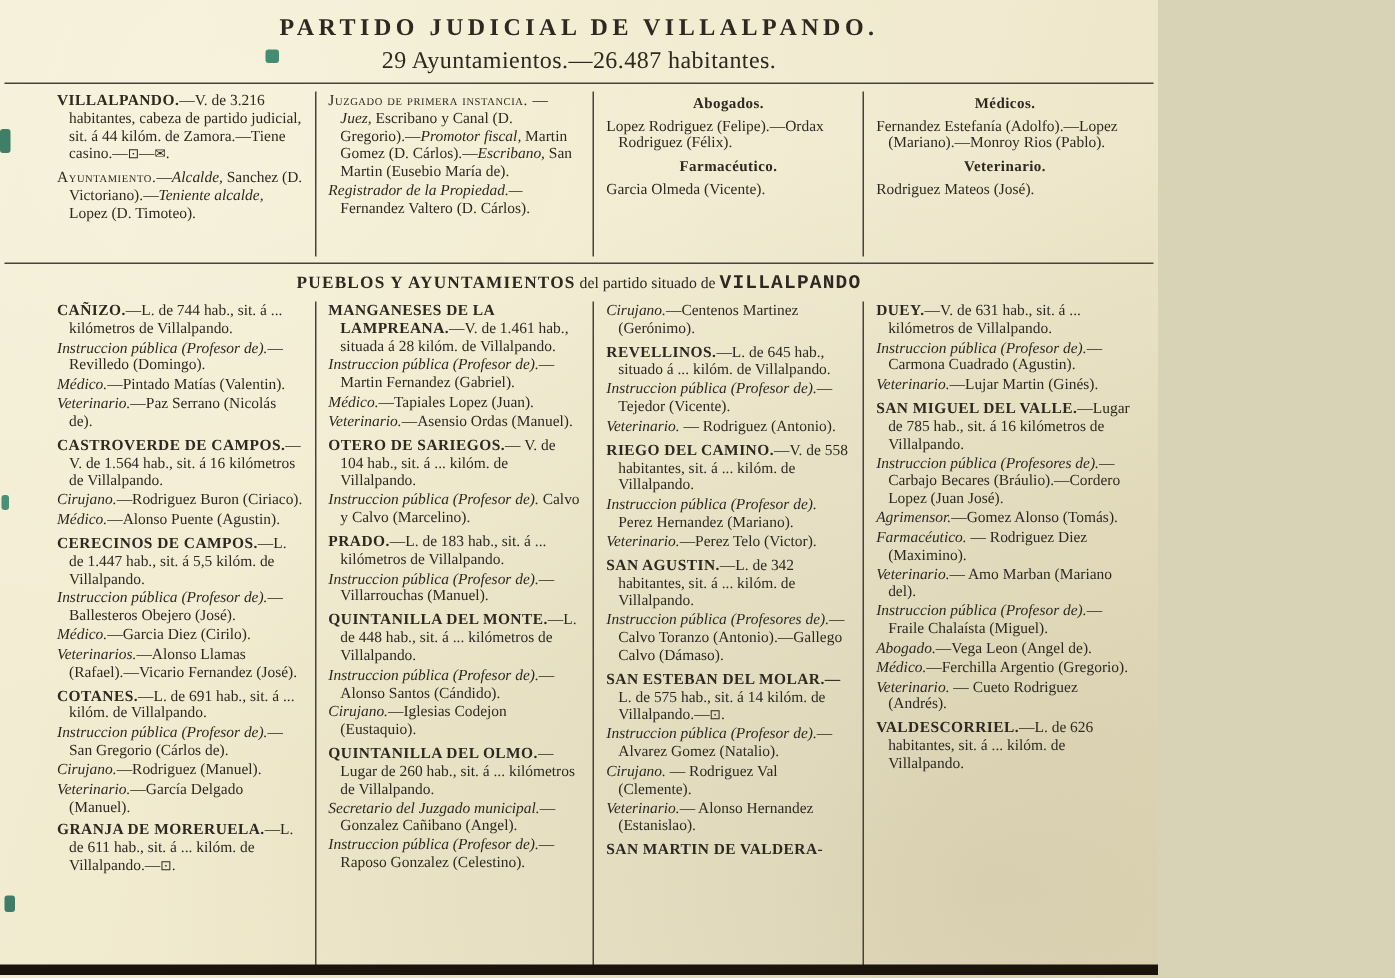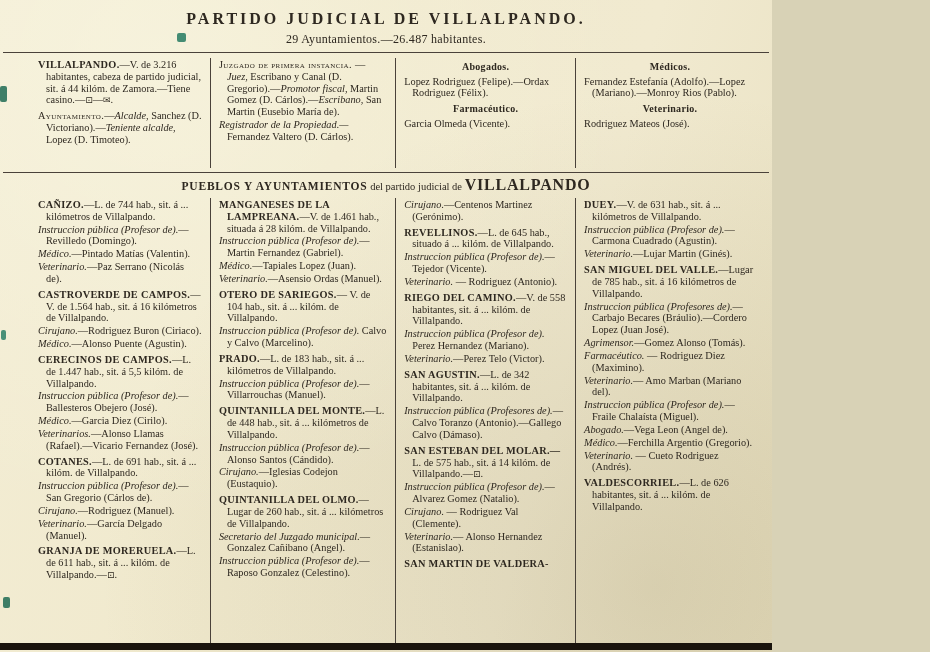--- a/index.html
+++ b/index.html
@@ -6,39 +6,39 @@
   .page{
     position:relative;width:772px;height:652px;overflow:hidden;box-sizing:border-box;
     padding:6px 0 0 0;color:#2e2820;
     background:
       radial-gradient(ellipse at 20% 10%, rgba(255,255,240,0.35), rgba(0,0,0,0) 55%),
       radial-gradient(ellipse at 85% 90%, rgba(120,105,60,0.18), rgba(0,0,0,0) 60%),
       linear-gradient(105deg,#f3edd4 0%,#f0e9cd 40%,#f1ead0 70%,#e9e1c2 100%);
     font-family:"Liberation Serif","DejaVu Serif",serif;
   }
   .title{text-align:center;font-size:16px;font-weight:bold;letter-spacing:3px;margin:4px 0 4px 0;}
-  .subtitle{text-align:center;font-size:12px;margin:0 0 5px 0;letter-spacing:0.3px;}
+  .subtitle{text-align:center;font-size:16px;margin:0 0 5px 0;letter-spacing:0.3px;}
   .rule{border-top:1px solid #4a423a;margin:0 3px;}
   .cols{display:grid;grid-template-columns:1fr 1.03fr 1fr 1.05fr;padding:5px 8px 4px 30px;}
   .top-cols{min-height:110px;}
   .main-cols{height:446px;padding-top:2px;}
   .col{padding:1px 8px 0 8px;overflow:hidden;}
   .col + .col{border-left:1px solid #4a423a;}
   p.para{margin:0 0 1px 0;font-size:10.3px;line-height:1.15;text-indent:-8px;padding-left:8px;}
   p.para.center{text-align:center;text-indent:0;padding-left:0;font-size:10px;margin:2px 0 3px 0;}
   p.para.sp{margin-top:4px;}
   .s-b{font-weight:bold;letter-spacing:0.3px;}
   .s-i{font-style:italic;}
   .s-sc{font-variant:small-caps;letter-spacing:0.4px;}
   .s-n{}
   .s-ic{font-family:"DejaVu Sans",sans-serif;font-size:9px;}
   .pueblos{text-align:center;margin:3px 0 2px 0;}
   .pueblos .p1{font-weight:bold;font-size:11.5px;letter-spacing:0.8px;}
   .pueblos .p2{font-size:10.5px;}
-  .pueblos .p3{font-weight:bold;font-size:16px;letter-spacing:0.8px;}
+  .pueblos .p3{font-weight:bold;font-size:13px;letter-spacing:0.8px;font-family:Liberation Mono, monospace;}
   .bottom-bar{position:absolute;left:0;bottom:2px;width:100%;height:7px;background:#1a140d;}
   .art{position:absolute;opacity:0.85;border-radius:2px;}
 </style>
 </head>
 <body>
 
 <div class="page">
 
   <div class="art" style="left:897px;top:3px;width:16px;height:11px;background:#1e6b54;transform:rotate(12deg);"></div>
   <div class="art" style="left:921px;top:0;width:6px;height:18px;background:#14503f;"></div>
@@ -75,21 +75,21 @@
         <p class="para center"><span class="s-b">Médicos.</span></p>
         <p class="para"><span class="s-n">Fernandez Estefanía (Adolfo).—Lopez (Mariano).—Monroy Rios (Pablo).</span></p>
         <p class="para center sp"><span class="s-b">Veterinario.</span></p>
         <p class="para"><span class="s-n">Rodriguez Mateos (José).</span></p>
       </div>
   </div>
 
   <div class="rule"></div>
 
   <div class="pueblos">
-    <span class="p1">PUEBLOS Y AYUNTAMIENTOS</span><span class="p2"> del partido judicial de </span><span class="p3">VILLALPANDO</span>
+    <span class="p1">PUEBLOS Y AYUNTAMIENTOS</span><span class="p2"> del partido situado de </span><span class="p3">VILLALPANDO</span>
   </div>
 
   <div class="cols main-cols">
     <div class="col">
         <p class="para"><span class="s-b">CAÑIZO.</span><span class="s-n">—L. de 744 hab., sit. á ... kilómetros de Villalpando.</span></p>
         <p class="para"><span class="s-i">Instruccion pública (Profesor de).</span><span class="s-n">—Revilledo (Domingo).</span></p>
         <p class="para"><span class="s-i">Médico.</span><span class="s-n">—Pintado Matías (Valentin).</span></p>
         <p class="para"><span class="s-i">Veterinario.</span><span class="s-n">—Paz Serrano (Nicolás de).</span></p>
         <p class="para sp"><span class="s-b">CASTROVERDE DE CAMPOS.</span><span class="s-n">—V. de 1.564 hab., sit. á 16 kilómetros de Villalpando.</span></p>
         <p class="para"><span class="s-i">Cirujano.</span><span class="s-n">—Rodriguez Buron (Ciriaco).</span></p>

